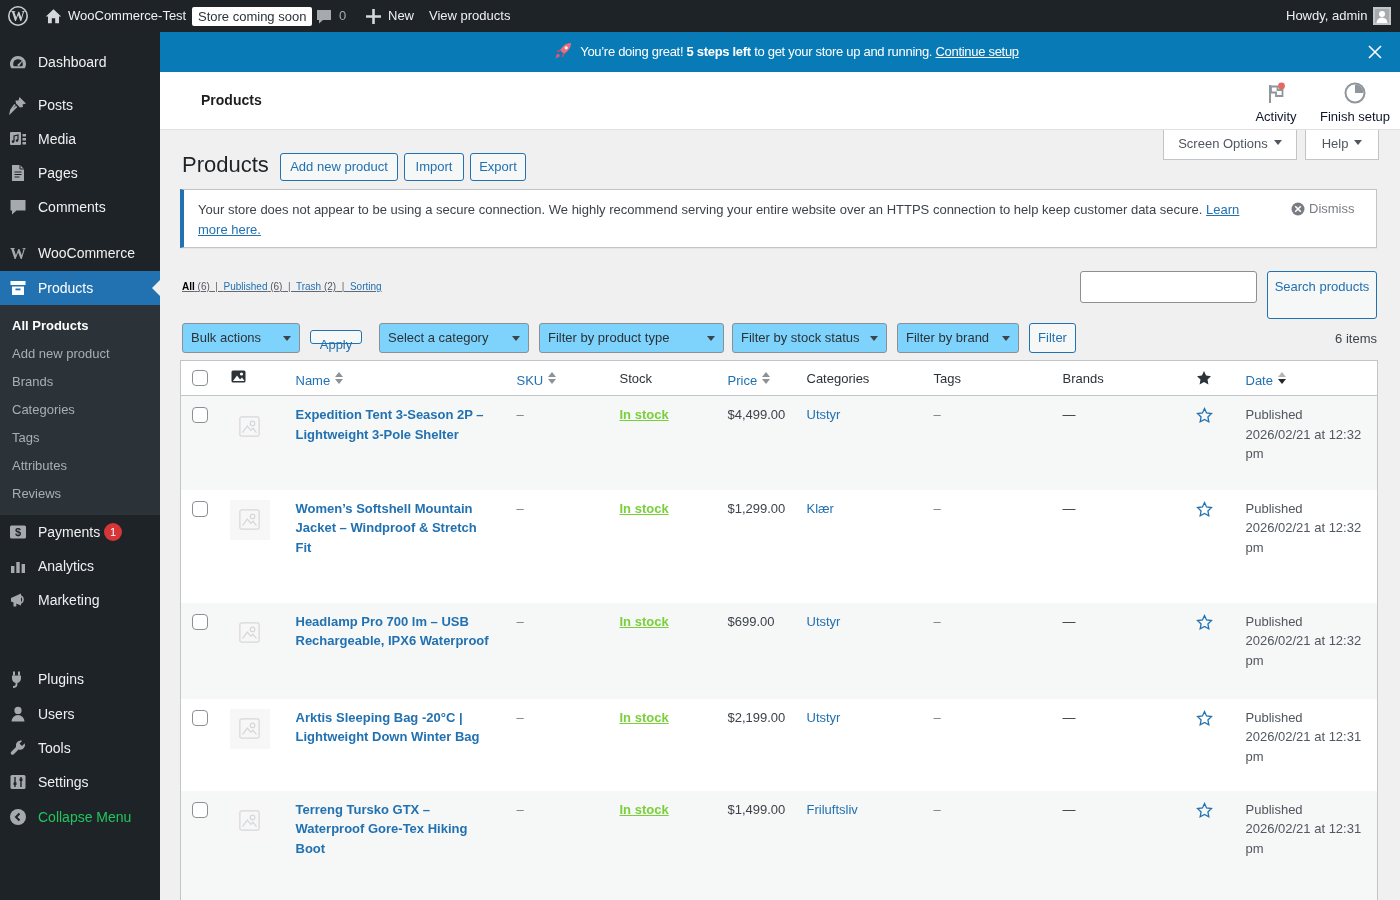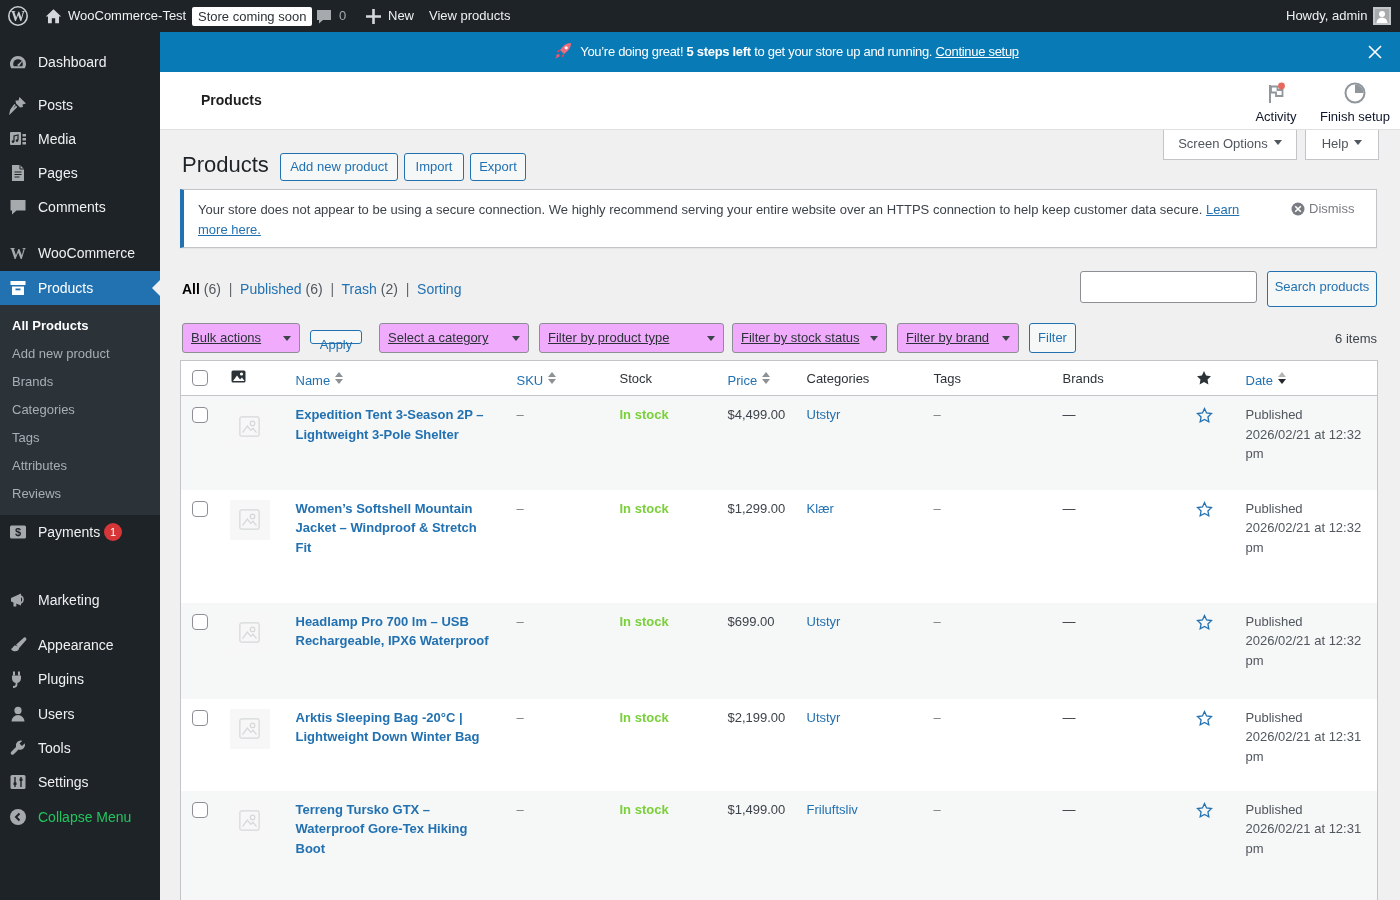--- a/index.html
+++ b/index.html
@@ -49,50 +49,50 @@
   color:#2271b1; font-size:13px; line-height:26px; text-align:center; }
 
 
 #notice { position:absolute; left:180px; top:189px; width:1197px; height:59px; background:#fff;
   border:1px solid #c3c4c7; border-left:4px solid #2271b1; box-shadow:0 1px 1px rgba(0,0,0,.04); }
 #notice p { position:absolute; left:14px; top:10px; font-size:13px; color:#3c434a; line-height:20px; }
 #notice a { color:#2271b1; }
 #dismiss { position:absolute; left:1291px; top:201px; color:#787c82; font-size:13px; }
 
 
-#views { position:absolute; left:182px; top:281px; font-size:14px; color:#646970; }
+#views { position:absolute; left:182px; top:281px; font-size:10px; color:#646970;text-decoration:underline; }
 #views a { color:#2271b1; text-decoration:none; }
 #views .cur { color:#000; font-weight:bold; }
 #views .cnt { color:#50575e; font-weight:normal; }
 
 
 #searchbox { position:absolute; left:1080px; top:271px; width:177px; height:32px; background:#fff;
   border:1px solid #8c8f94; border-radius:3px; }
-.btn-sec { position:absolute; height:36px; background:#f6f7f7; border:1px solid #2271b1; border-radius:3px;
+.btn-sec { position:absolute; height:48px; background:#f6f7f7; border:1px solid #2271b1; border-radius:3px;
   color:#2271b1; font-size:13px; text-align:center; }
 
 
-.sel { position:absolute; top:323px; height:30px; background:#f0abfc; border:1px solid #8c8f94; border-radius:3px;
-  font-size:13px; color:#2c3338; line-height:28px; padding-left:8px; white-space:nowrap;text-decoration:underline; }
+.sel { position:absolute; top:323px; height:30px; background:#7dd3fc; border:1px solid #8c8f94; border-radius:3px;
+  font-size:13px; color:#2c3338; line-height:28px; padding-left:8px; white-space:nowrap; }
 .sel .chev { position:absolute; right:8px; top:12px; width:0; height:0; border:4px solid transparent; border-top:5px solid #3c434a; }
 #nitems { position:absolute; right:23px; top:331px; font-size:13px; color:#3c434a;margin-left:27px; }
 
 
 #tbl { position:absolute; left:180px; top:360px; width:1197px; background:#fff; border:1px solid #c3c4c7;
   border-collapse:collapse; table-layout:fixed; font-size:13px; }
 #tbl th { height:35px; text-align:left; font-weight:normal; color:#2c3338; padding:0 10px; vertical-align:middle; border-bottom:1px solid #c3c4c7; }
 #tbl td { padding:9px 10px 0 10px; vertical-align:top; line-height:19.5px; }
 #tbl .blue { color:#2271b1; text-decoration:none;margin-top:16px; }
 tr.striped { background:#f6f7f7; }
 .cbx { width:16px; height:16px; border:1px solid #8c8f94; border-radius:4px; background:#fff; margin-left:1px; }
 td .cbx { margin-top:2px; }
  td svg.star { margin-top:2px; }
 .thumb { width:40px; height:40px; background:#f7f7f8; margin-left:-1px; margin-top:1px; display:flex; align-items:center; justify-content:center; }
 .pname { font-weight:bold; color:#2271b1; }
-.instock { color:#7ad03a; font-weight:bold; }
+.instock { color:#7ad03a; font-weight:bold;text-decoration:underline; }
 .dash { color:#787c82; }
 .sortarrows { display:inline-block; vertical-align:-3px; margin-left:5px; }
 .sa-u { width:0;height:0;border:4px solid transparent; border-bottom:5px solid #8c9296; margin-bottom:2px; }
 .sa-d { width:0;height:0;border:4px solid transparent; border-top:5px solid #8c9296; }
 .datecol { color:#50575e; }
 </style>
 </head>
 <body>
 <div id="page">
 
@@ -205,34 +205,35 @@
         </div>
   </div>
   <div class="mi" style="top:483px">
         <span class="ic"><svg width="20" height="20" viewBox="0 0 20 20">
             <rect x="2" y="3.5" width="16" height="13" rx="1.5" fill="#a7aaad"></rect>
             <text x="10" y="14" font-size="11" font-weight="bold" fill="#1d2327" text-anchor="middle">$</text>
           </svg></span>
         <span class="lb">Payments</span>
         <span class="count-badge">1</span>
       </div>
+  <div class="mi" style="top:517px">
+        <span class="ic"><svg width="20" height="20" viewBox="0 0 20 20">
+            <rect x="3" y="10" width="3.4" height="7" fill="#a7aaad"></rect>
+            <rect x="8.3" y="6" width="3.4" height="11" fill="#a7aaad"></rect>
+            <rect x="13.6" y="8" width="3.4" height="9" fill="#a7aaad"></rect>
+          </svg></span>
+        <span class="lb">Analytics</span>
+      </div>
   <div class="mi" style="top:551px">
         <span class="ic"><svg width="20" height="20" viewBox="0 0 20 20">
             <path d="M3 8 L13 3.5 V15.5 L3 11.5 Z" fill="#a7aaad"></path>
             <path d="M13 6 a4 4 0 0 1 0 7" fill="none" stroke="#a7aaad" stroke-width="1.6"></path>
             <path d="M5.5 12 v4.5 h2.8 V13" fill="#a7aaad"></path>
           </svg></span>
         <span class="lb">Marketing</span>
-      </div>
-  <div class="mi" style="top:596px">
-        <span class="ic"><svg width="20" height="20" viewBox="0 0 20 20">
-            <path d="M16 2.5 L8 9.8 L11.2 13 L18.2 5 C19.2 3.8 17.2 1.6 16 2.5 Z" fill="#a7aaad"></path>
-            <path d="M7.3 10.5 C5 10.5 5.3 13.2 3 13.9 C4.2 16.5 8.3 17 10.1 15.2 C11.5 13.8 11.2 12 10.5 11.4 Z" fill="#a7aaad"></path>
-          </svg></span>
-        <span class="lb">Appearance</span>
       </div>
   <div class="mi" style="top:630px">
         <span class="ic"><svg width="20" height="20" viewBox="0 0 20 20">
             <path d="M6 2.5 v4 M11 2.5 v4" stroke="#a7aaad" stroke-width="2"></path>
             <path d="M4 6.5 h9 v3 a4.5 4.5 0 0 1 -9 0 Z" fill="#a7aaad"></path>
             <path d="M8.5 13.5 v2 c0 2 -2 2.5 -3.5 2.5" stroke="#a7aaad" stroke-width="1.8" fill="none"></path>
           </svg></span>
         <span class="lb">Plugins</span>
       </div>
   <div class="mi" style="top:665px">

